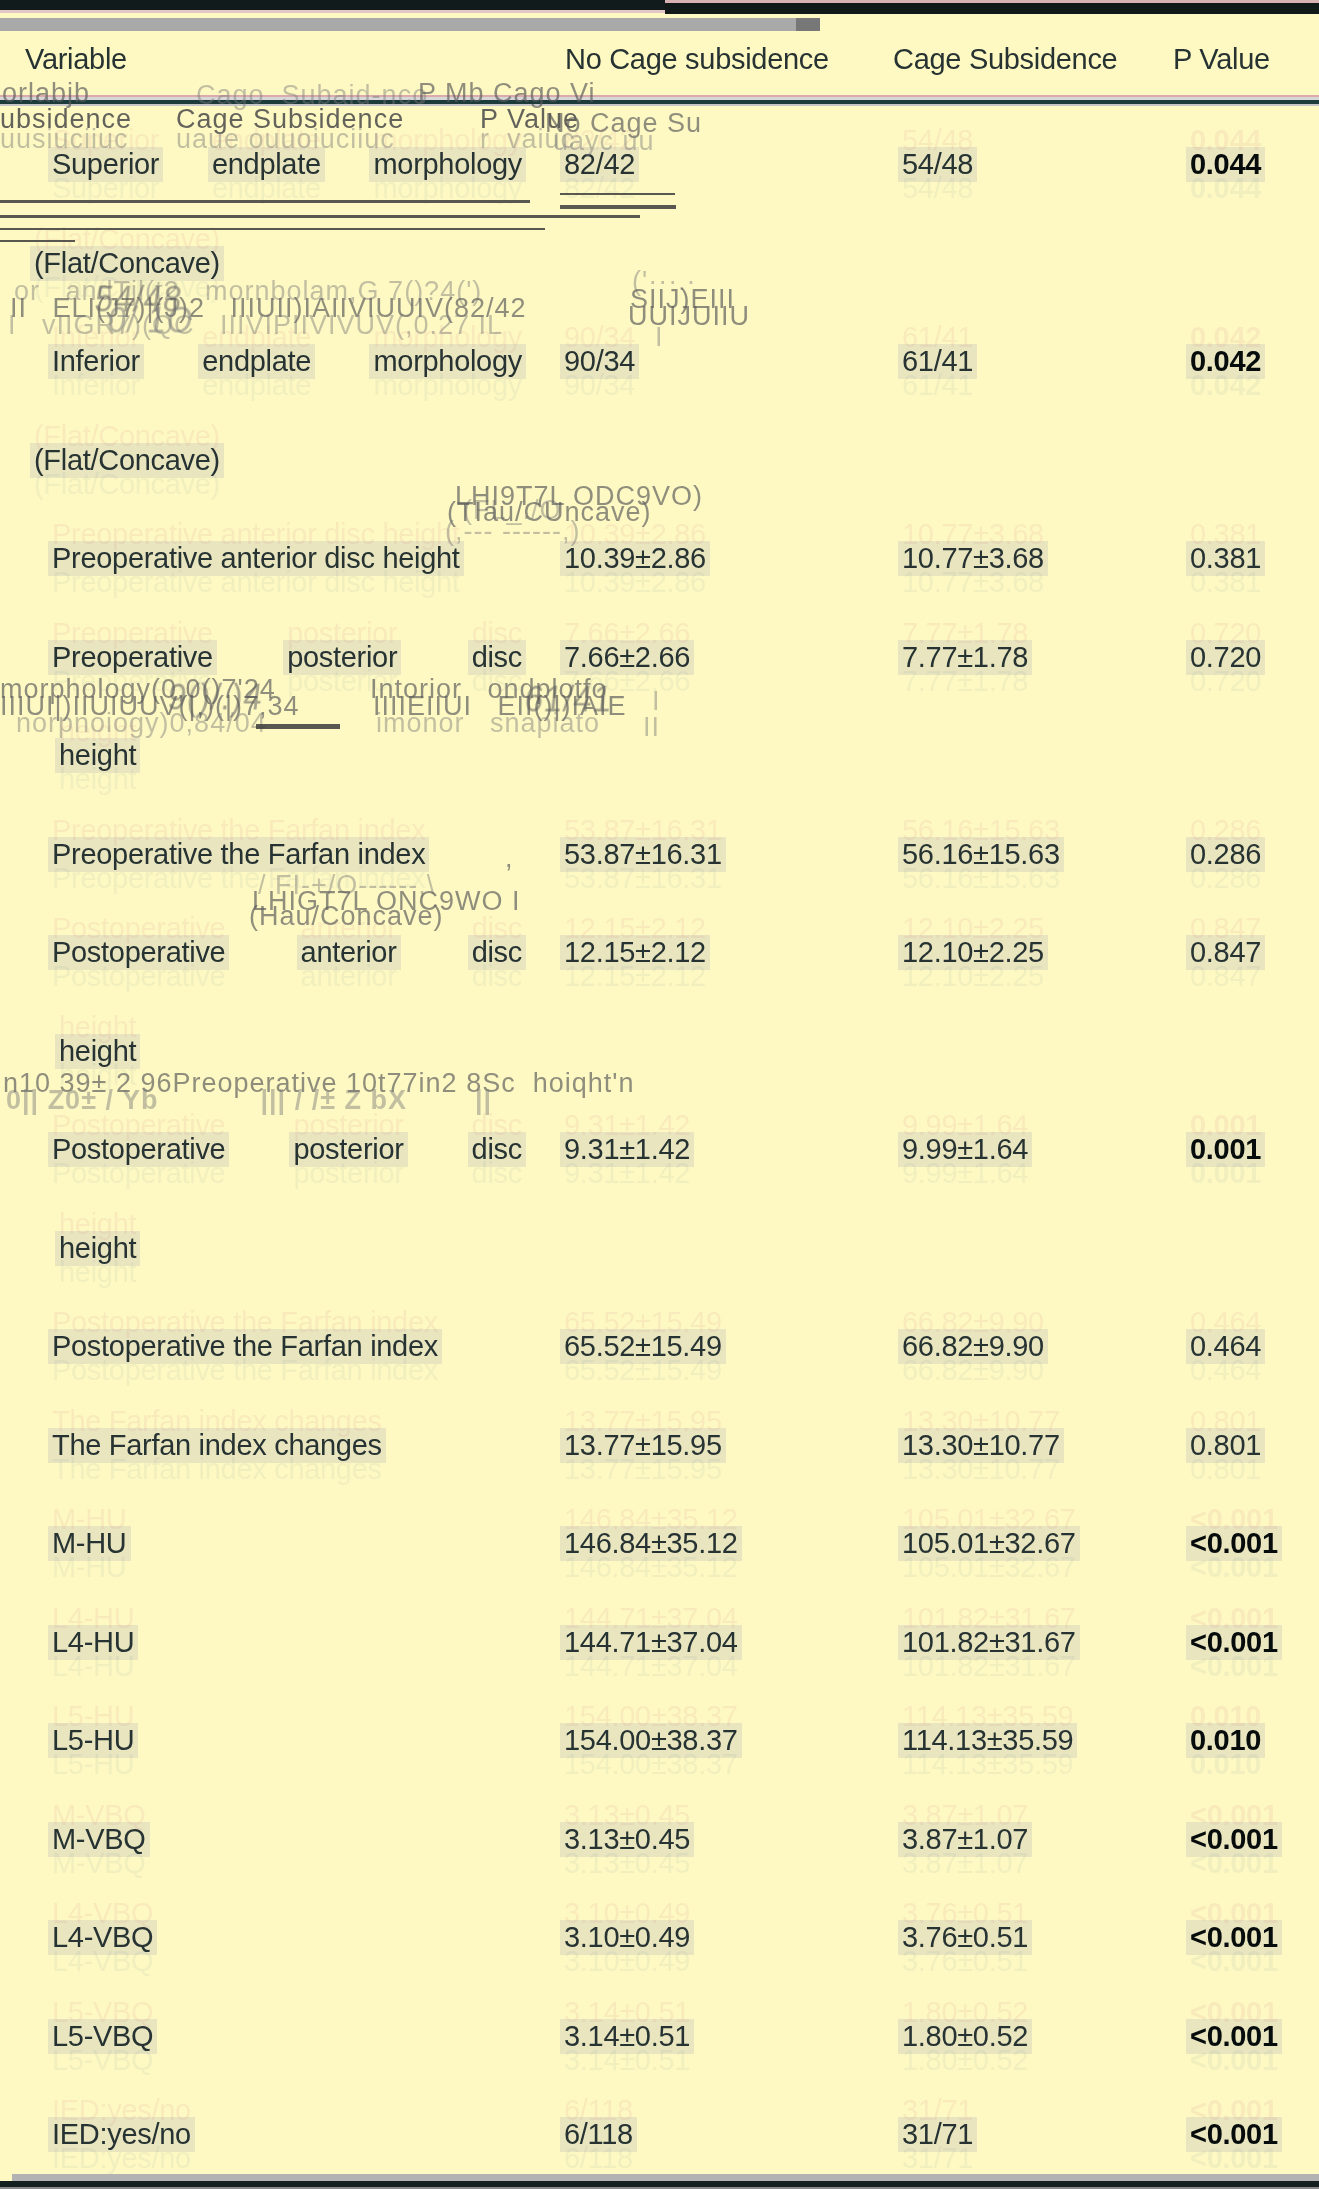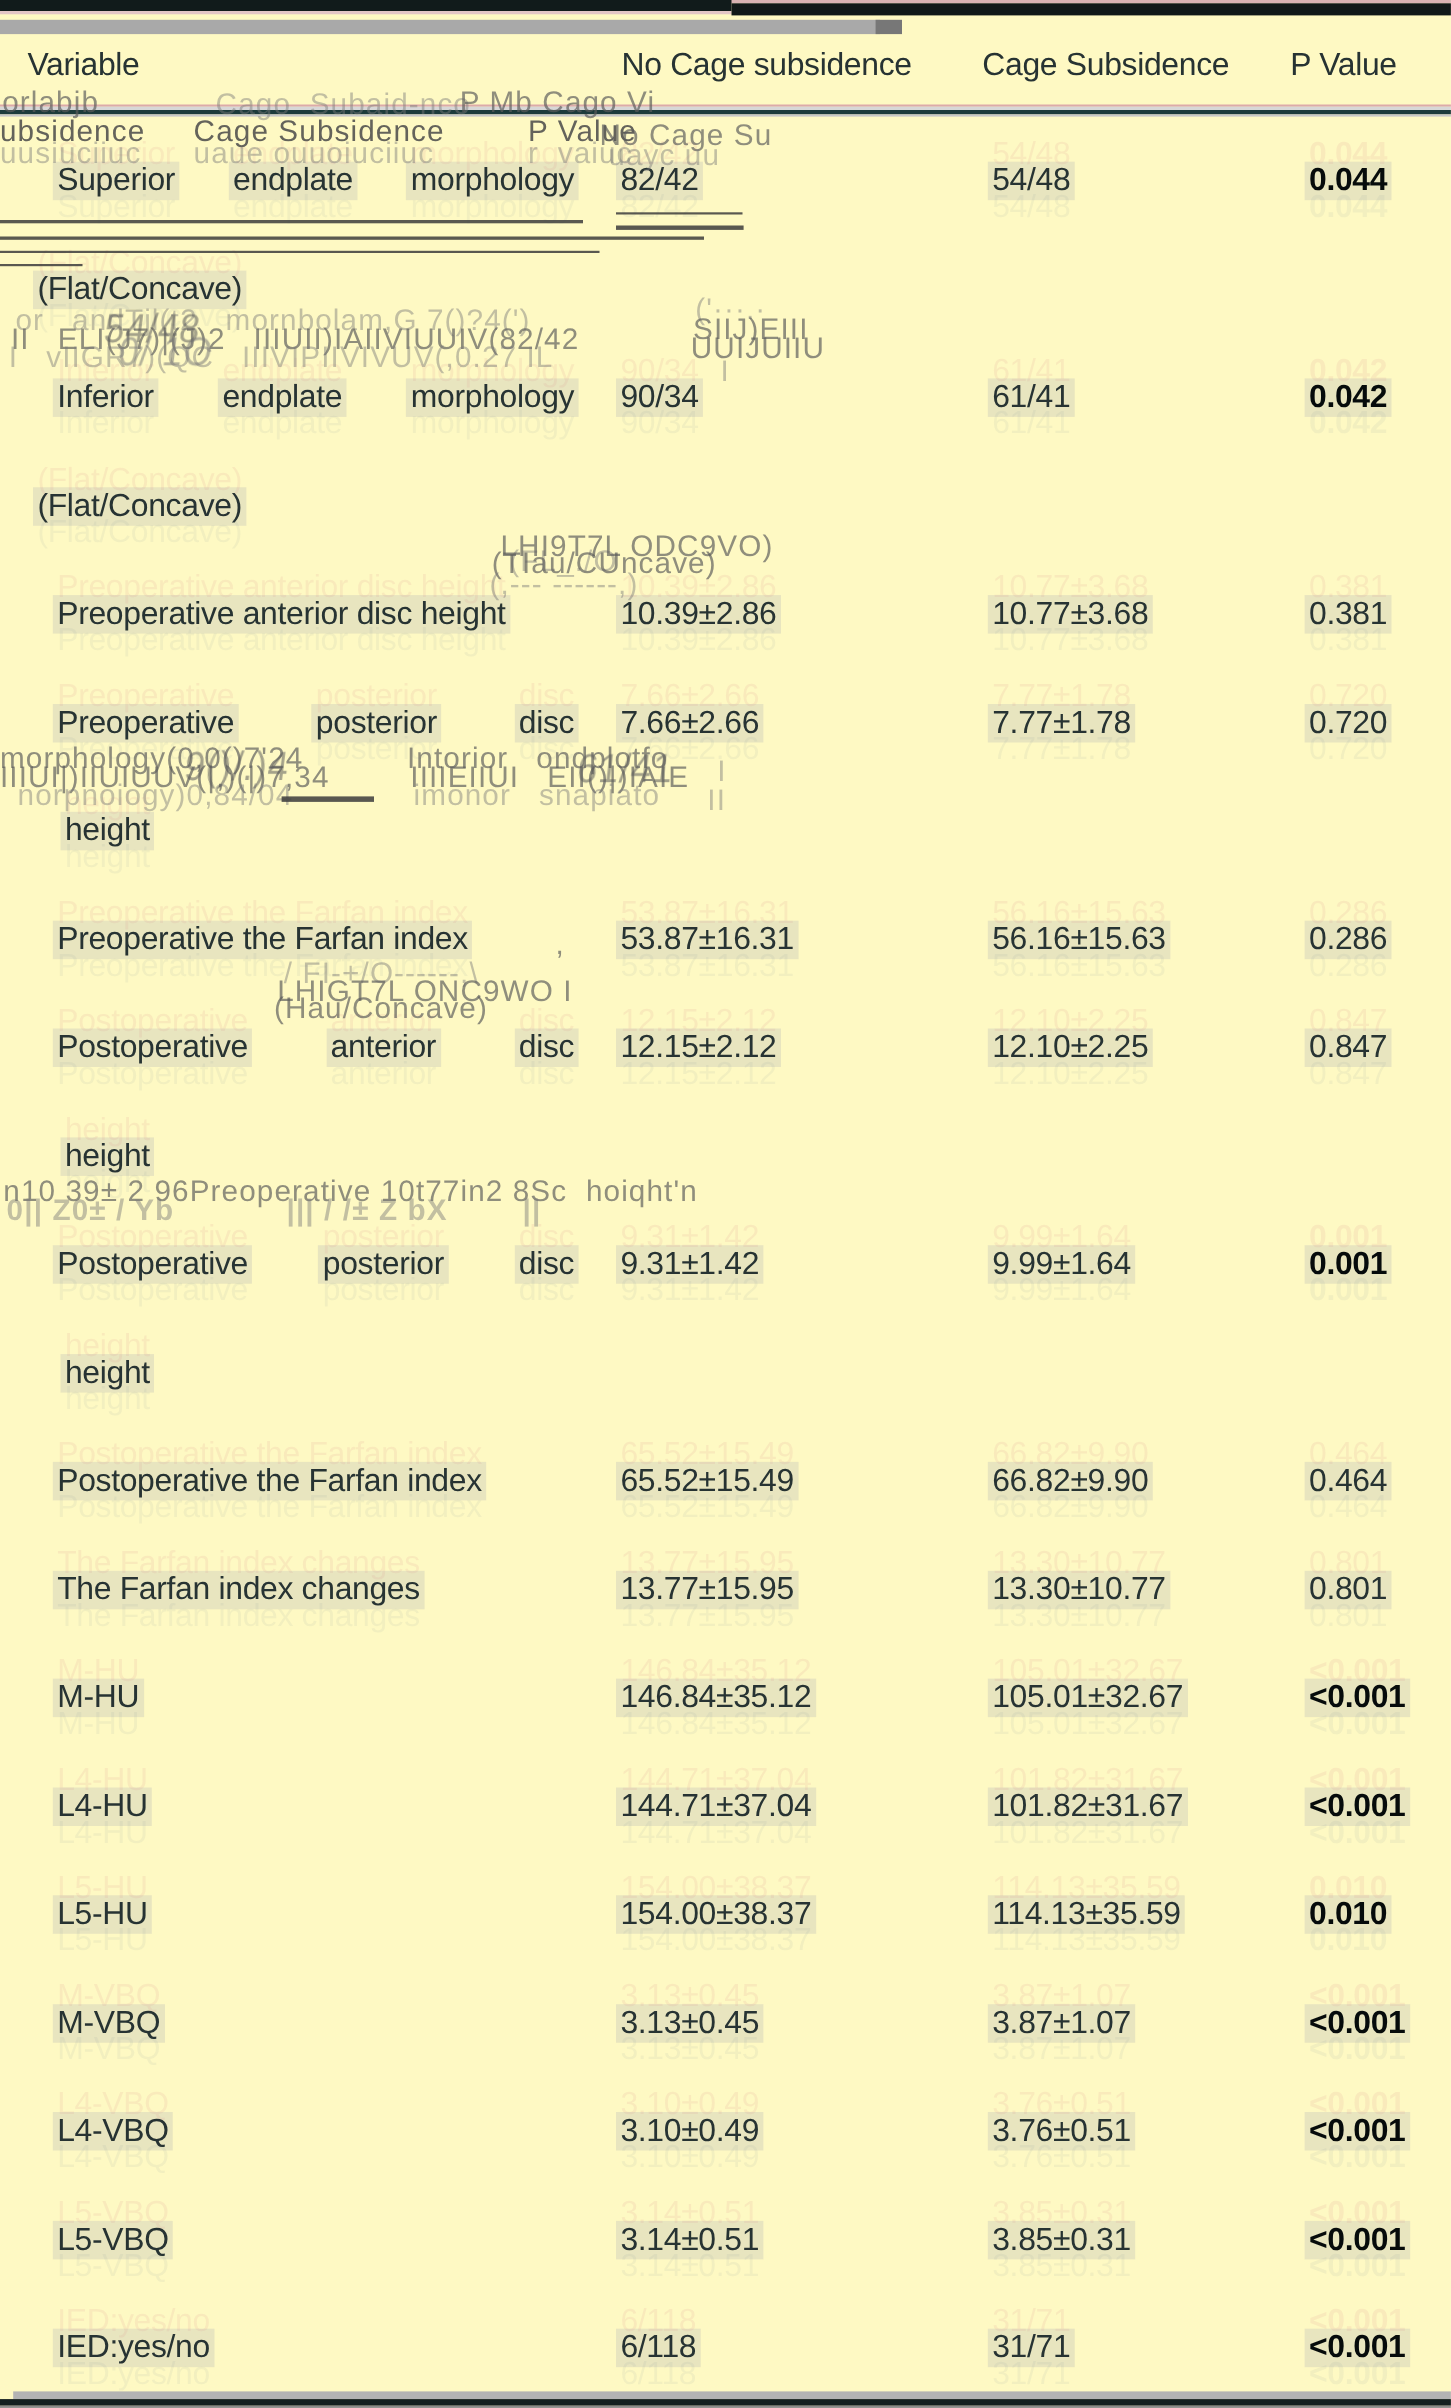--- a/index.html
+++ b/index.html
@@ -309,21 +309,21 @@
         </div>
       </div>
       <div class="line" style="top: 2019px;">
         <div class="cell c1">
           <div class="hl">L5-VBQ</div>
         </div>
         <div class="cell c2">
           <div class="hl">3.14±0.51</div>
         </div>
         <div class="cell c3">
-          <div class="hl">3.85±0.31</div>
+          <div class="hl">1.80±0.52</div>
         </div>
         <div class="cell c4">
           <div class="hl sig">&lt;0.001</div>
         </div>
       </div>
       <div class="line" style="top: 2117px;">
         <div class="cell c1">
           <div class="hl">IED:yes/no</div>
         </div>
         <div class="cell c2">

